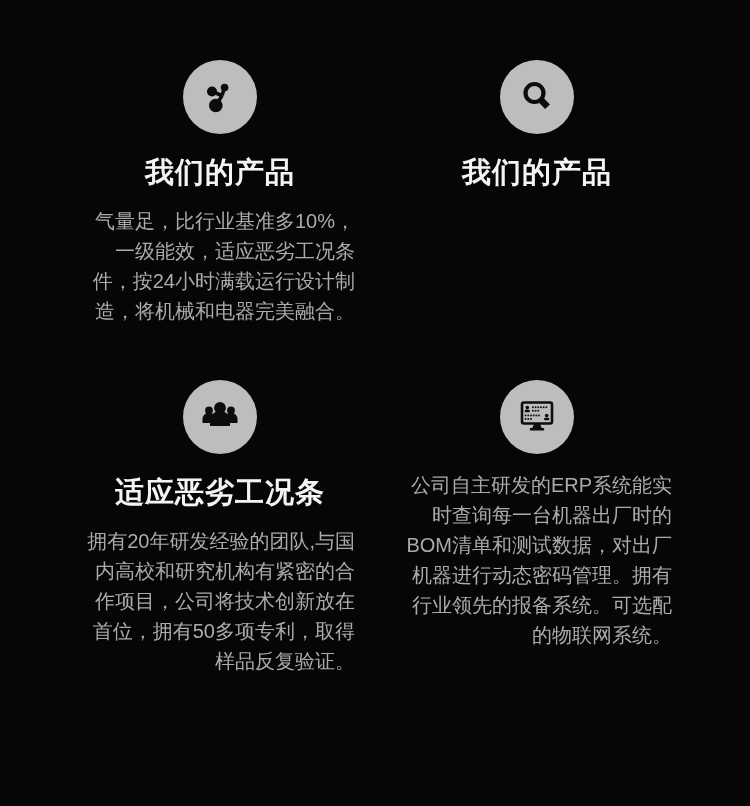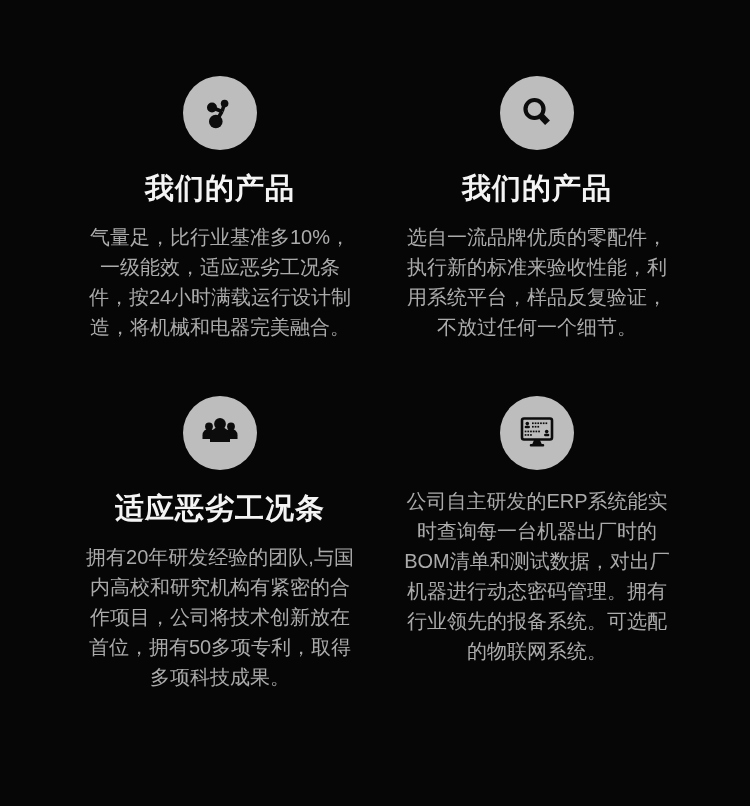--- a/index.html
+++ b/index.html
@@ -11,21 +11,21 @@
     width: 750px;
     height: 806px;
     overflow: hidden;
     font-family: "Liberation Sans", "DejaVu Sans", sans-serif;
   }
   .grid {
     display: grid;
     grid-template-columns: 270px 270px;
     column-gap: 47px;
     row-gap: 54px;
-    padding: 76px 78px 0 85px;
+    padding: 60px 78px 0 85px;
   }
   .cell {
     display: flex;
     flex-direction: column;
     align-items: stretch;
   }
   .icon-circle {
     width: 74px;
     height: 74px;
     border-radius: 50%;
@@ -44,21 +44,21 @@
     color: #f4f4f4;
     text-align: center;
     letter-spacing: 1px;
     white-space: nowrap;
   }
   .feature-desc {
     margin: 16px 0 0 0;
     font-size: 20px;
     line-height: 30px;
     color: #ababab;
-    text-align: center;
+    text-align: right;
     white-space: pre-line;
   }
 </style>
 </head>
 <body>
 
 <div class="grid">
 
   <section class="cell">
     <div class="icon-circle">
@@ -81,45 +81,41 @@
   </section>
 
   <section class="cell">
     <div class="icon-circle">
       <svg width="44" height="44" viewBox="0 0 44 44">
         <circle cx="19.5" cy="18" r="9" fill="none" stroke="#0c0c0c" stroke-width="4.2"></circle>
         <line x1="26.5" y1="25.5" x2="32.5" y2="31.8" stroke="#0c0c0c" stroke-width="6.6"></line>
       </svg>
     </div>
     <h2 class="feature-title">我们的产品</h2>
-    <p class="feature-desc">选自一流品牌优质的零配件，
-执行新的标准来验收性能，利
-用系统平台，样品反复验证，
-不放过任何一个细节。</p>
   </section>
 
   <section class="cell">
     <div class="icon-circle">
       <svg width="44" height="44" viewBox="0 0 44 44">
         <g fill="#0c0c0c">
           <circle cx="11" cy="15.5" r="3.9"></circle>
           <path d="M4.5 28 v-3.8 a6.5 6.5 0 0 1 13 0 V28 z"></path>
           <circle cx="33" cy="15.5" r="3.9"></circle>
           <path d="M26.5 28 v-3.8 a6.5 6.5 0 0 1 13 0 V28 z"></path>
           <circle cx="22" cy="13" r="5.9"></circle>
           <path d="M12 31 v-5.2 a10 10 0 0 1 20 0 V31 z"></path>
         </g>
       </svg>
     </div>
     <h2 class="feature-title">适应恶劣工况条</h2>
     <p class="feature-desc">拥有20年研发经验的团队,与国
 内高校和研究机构有紧密的合
 作项目，公司将技术创新放在
 首位，拥有50多项专利，取得
-多项科技成果。</p>
+样品反复验证。</p>
   </section>
 
   <section class="cell">
     <div class="icon-circle">
       <svg width="44" height="44" viewBox="0 0 44 44">
         <rect x="7" y="7.5" width="30" height="21" rx="2" fill="none" stroke="#0c0c0c" stroke-width="2.6"></rect>
         <g fill="#0c0c0c">
 
           <circle cx="12.3" cy="12.6" r="1.8"></circle>
           <rect x="9.7" y="14.7" width="5.2" height="2.6" rx="1.1"></rect>

